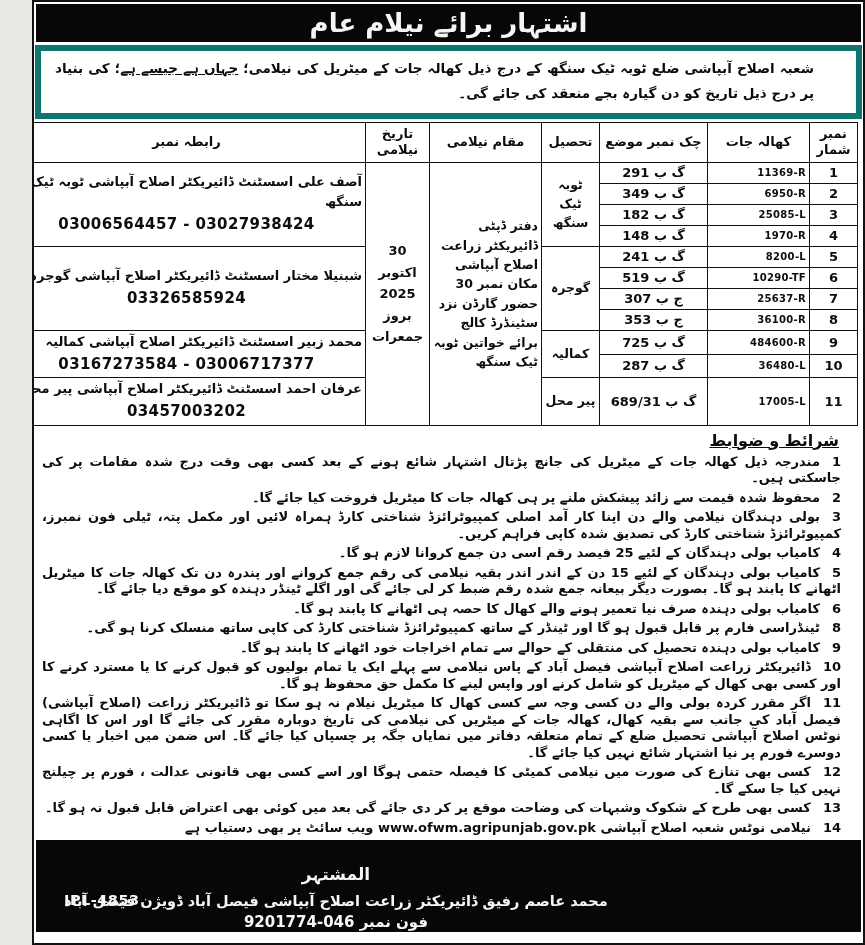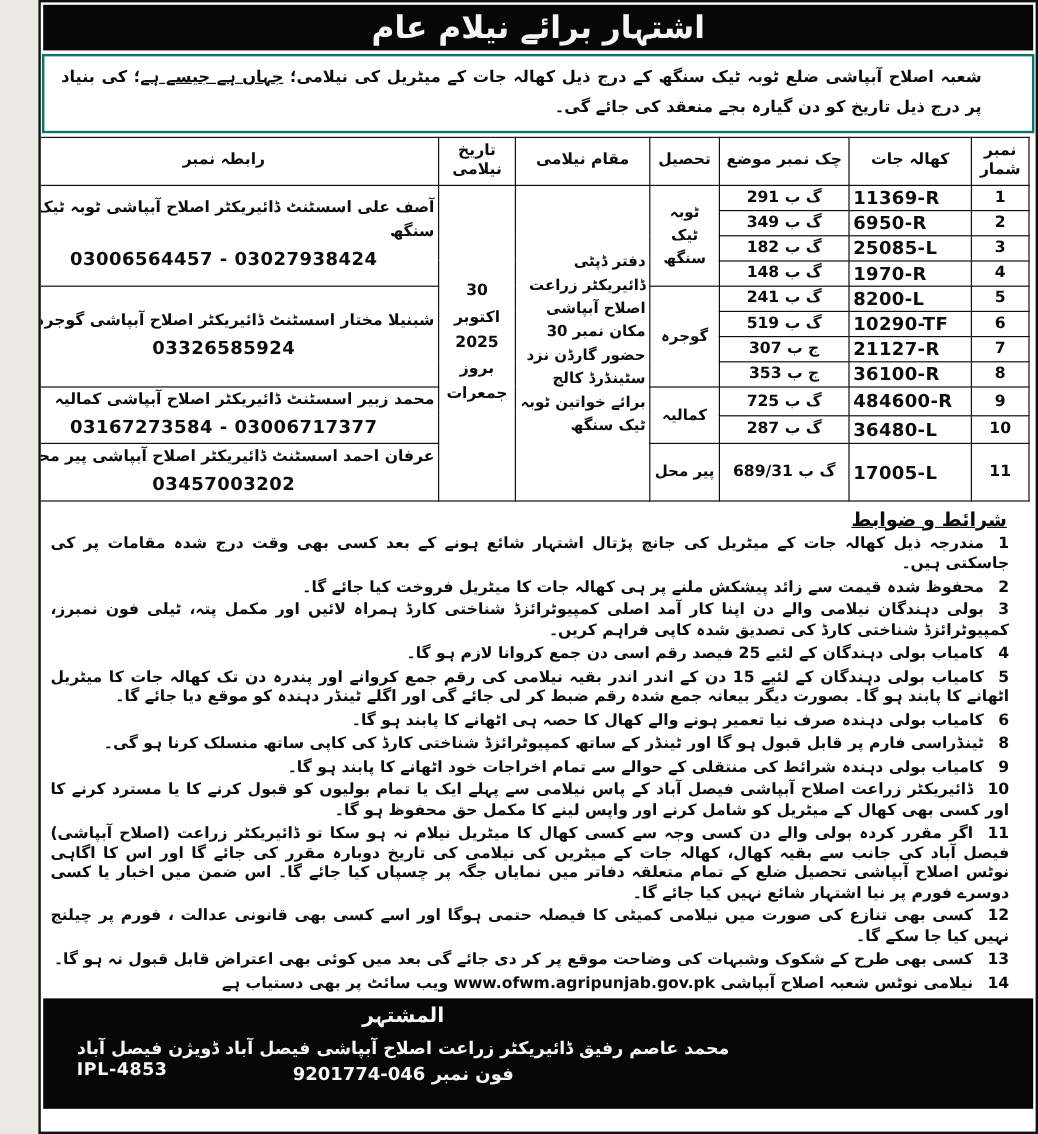--- a/index.html
+++ b/index.html
@@ -22,21 +22,21 @@
     background: #070707;
     color: #f5f5f2;
     margin: 2px 2px 3px 2px;
     height: 38px;
     display: flex; align-items: center; justify-content: center;
     font-size: 26px; font-weight: bold;
     letter-spacing: 1px;
   }
   
   .intro-box {
-    border: 2px solid #0f766e;
+    border: 6px solid #0f766e;
     margin: 0 1px 3px 1px;
     padding: 5px 42px 7px 14px;
     font-size: 13.5px;
     font-weight: bold;
     line-height: 1.85;
     text-align: justify;
   }
   .intro-box .underlined { text-decoration: underline; }
   
   table.auction {
@@ -60,21 +60,21 @@
   col.c-serial  { width: 48px; }
   col.c-khala   { width: 102px; }
   col.c-chak    { width: 108px; }
   col.c-tehsil  { width: 58px; }
   col.c-venue   { width: 112px; }
   col.c-date    { width: 64px; }
   col.c-contact { width: auto; }
   tr.data-row { height: 21px; }
   tr.data-row.tall { height: 34px; }
   td.serial-cell { text-align: center; font-size: 13px; }
-  td.khala-cell  { text-align: left; font-size: 15px; direction: ltr; letter-spacing: .3px; }
+  td.khala-cell  { text-align: right; font-size: 10px; direction: ltr; letter-spacing: .3px; }
   td.chak-cell   { text-align: center; font-size: 13px; direction: ltr; }
   td.tehsil-cell { text-align: center; font-size: 12.5px; line-height: 1.5; vertical-align: top; padding-top: 4px; }
   td.venue-cell  { text-align: right; font-size: 12.5px; line-height: 1.55; vertical-align: top; padding: 5px 6px; }
   td.date-cell   { text-align: center; font-size: 13px; line-height: 1.65; vertical-align: top; padding-top: 5px; }
   td.contact-cell{ text-align: right; font-size: 13px; line-height: 1.55; vertical-align: top; padding: 4px 9px; margin-top: 16px; }
   td.contact-cell .phone { display: block; text-align: center; font-size: 15px; letter-spacing: .4px; margin-top: 1px; }
   
   .terms { padding: 4px 22px 0 8px; }
   .terms-heading {
     font-size: 16px; font-weight: bold;
@@ -88,21 +88,21 @@
     margin-bottom: 3px;
   }
   p.term .term-num { display: inline-block; margin-left: 12px; }
   
   .footer {
     background: #070707;
     color: #f6f6f3;
     margin: 4px 2px 2px 2px;
     height: 92px;
     position: relative;
-    padding-top: 4px;
+    padding-top: 24px;
   }
   .footer-main {
     width: 640px;
     margin-right: 205px; 
     text-align: center;
   }
   .footer-label { font-size: 17px; font-weight: bold; margin-bottom: 7px; }
   .footer-name  { font-size: 14.5px; font-weight: bold; line-height: 1.5; }
   .footer-phone { font-size: 15px; font-weight: bold; }
   .footer-ref {
@@ -185,21 +185,21 @@
           <span class="phone">03326585924</span>
         </td>
       </tr>
       <tr class="data-row">
         <td class="serial-cell">6</td>
         <td class="khala-cell">10290-TF</td>
         <td class="chak-cell">519 گ ب</td>
       </tr>
       <tr class="data-row">
         <td class="serial-cell">7</td>
-        <td class="khala-cell">21127-R</td>
+        <td class="khala-cell">25637-R</td>
         <td class="chak-cell">307 ج ب</td>
       </tr>
       <tr class="data-row">
         <td class="serial-cell">8</td>
         <td class="khala-cell">36100-R</td>
         <td class="chak-cell">353 ج ب</td>
       </tr>
       <tr class="data-row">
         <td class="serial-cell">9</td>
         <td class="khala-cell">484600-R</td>
@@ -230,21 +230,21 @@
 
   <div class="terms">
     <div class="terms-heading">شرائط و ضوابط</div>
     <p class="term"><span class="term-num">1</span><span>مندرجہ ذیل کھالہ جات کے میٹریل کی جانچ پڑتال اشتہار شائع ہونے کے بعد کسی بھی وقت درج شدہ مقامات پر کی جاسکتی ہیں۔</span></p>
     <p class="term"><span class="term-num">2</span><span>محفوظ شدہ قیمت سے زائد پیشکش ملنے پر ہی کھالہ جات کا میٹریل فروخت کیا جائے گا۔</span></p>
     <p class="term"><span class="term-num">3</span><span>بولی دہندگان نیلامی والے دن اپنا کار آمد اصلی کمپیوٹرائزڈ شناختی کارڈ ہمراہ لائیں اور مکمل پتہ، ٹیلی فون نمبرز، کمپیوٹرائزڈ شناختی کارڈ کی تصدیق شدہ کاپی فراہم کریں۔</span></p>
     <p class="term"><span class="term-num">4</span><span>کامیاب بولی دہندگان کے لئیے 25 فیصد رقم اسی دن جمع کروانا لازم ہو گا۔</span></p>
     <p class="term"><span class="term-num">5</span><span>کامیاب بولی دہندگان کے لئیے 15 دن کے اندر اندر بقیہ نیلامی کی رقم جمع کروانے اور پندرہ دن تک کھالہ جات کا میٹریل اٹھانے کا پابند ہو گا۔ بصورت دیگر بیعانہ جمع شدہ رقم ضبط کر لی جائے گی اور اگلے ٹینڈر دہندہ کو موقع دیا جائے گا۔</span></p>
     <p class="term"><span class="term-num">6</span><span>کامیاب بولی دہندہ صرف نیا تعمیر ہونے والے کھال کا حصہ ہی اٹھانے کا پابند ہو گا۔</span></p>
     <p class="term"><span class="term-num">8</span><span>ٹینڈراسی فارم پر قابل قبول ہو گا اور ٹینڈر کے ساتھ کمپیوٹرائزڈ شناختی کارڈ کی کاپی ساتھ منسلک کرنا ہو گی۔</span></p>
-    <p class="term"><span class="term-num">9</span><span>کامیاب بولی دہندہ شرائط کی منتقلی کے حوالے سے تمام اخراجات خود اٹھانے کا پابند ہو گا۔</span></p>
+    <p class="term"><span class="term-num">9</span><span>کامیاب بولی دہندہ تحصیل کی منتقلی کے حوالے سے تمام اخراجات خود اٹھانے کا پابند ہو گا۔</span></p>
     <p class="term"><span class="term-num">10</span><span>ڈائیریکٹر زراعت اصلاح آبپاشی فیصل آباد کے پاس نیلامی سے پہلے ایک یا تمام بولیوں کو قبول کرنے کا یا مسترد کرنے کا اور کسی بھی کھال کے میٹریل کو شامل کرنے اور واپس لینے کا مکمل حق محفوظ ہو گا۔</span></p>
     <p class="term"><span class="term-num">11</span><span>اگر مقرر کردہ بولی والے دن کسی وجہ سے کسی کھال کا میٹریل نیلام نہ ہو سکا تو ڈائیریکٹر زراعت (اصلاح آبپاشی) فیصل آباد کی جانب سے بقیہ کھال، کھالہ جات کے میٹریں کی نیلامی کی تاریخ دوبارہ مقرر کی جائے گا اور اس کا اگاہی نوٹس اصلاح آبپاشی تحصیل ضلع کے تمام متعلقہ دفاتر میں نمایاں جگہ پر چسپاں کیا جائے گا۔ اس ضمن میں اخبار یا کسی دوسرے فورم پر نیا اشتہار شائع نہیں کیا جائے گا۔</span></p>
     <p class="term"><span class="term-num">12</span><span>کسی بھی تنازع کی صورت میں نیلامی کمیٹی کا فیصلہ حتمی ہوگا اور اسے کسی بھی قانونی عدالت ، فورم پر چیلنج نہیں کیا جا سکے گا۔</span></p>
     <p class="term"><span class="term-num">13</span><span>کسی بھی طرح کے شکوک وشبہات کی وضاحت موقع پر کر دی جائے گی بعد میں کوئی بھی اعتراض قابل قبول نہ ہو گا۔</span></p>
     <p class="term"><span class="term-num">14</span><span>نیلامی نوٹس شعبہ اصلاح آبپاشی www.ofwm.agripunjab.gov.pk ویب سائٹ پر بھی دستیاب ہے</span></p>
   </div>
 
   <div class="footer">
     <div class="footer-main">
       <div class="footer-label">المشتہر</div>

